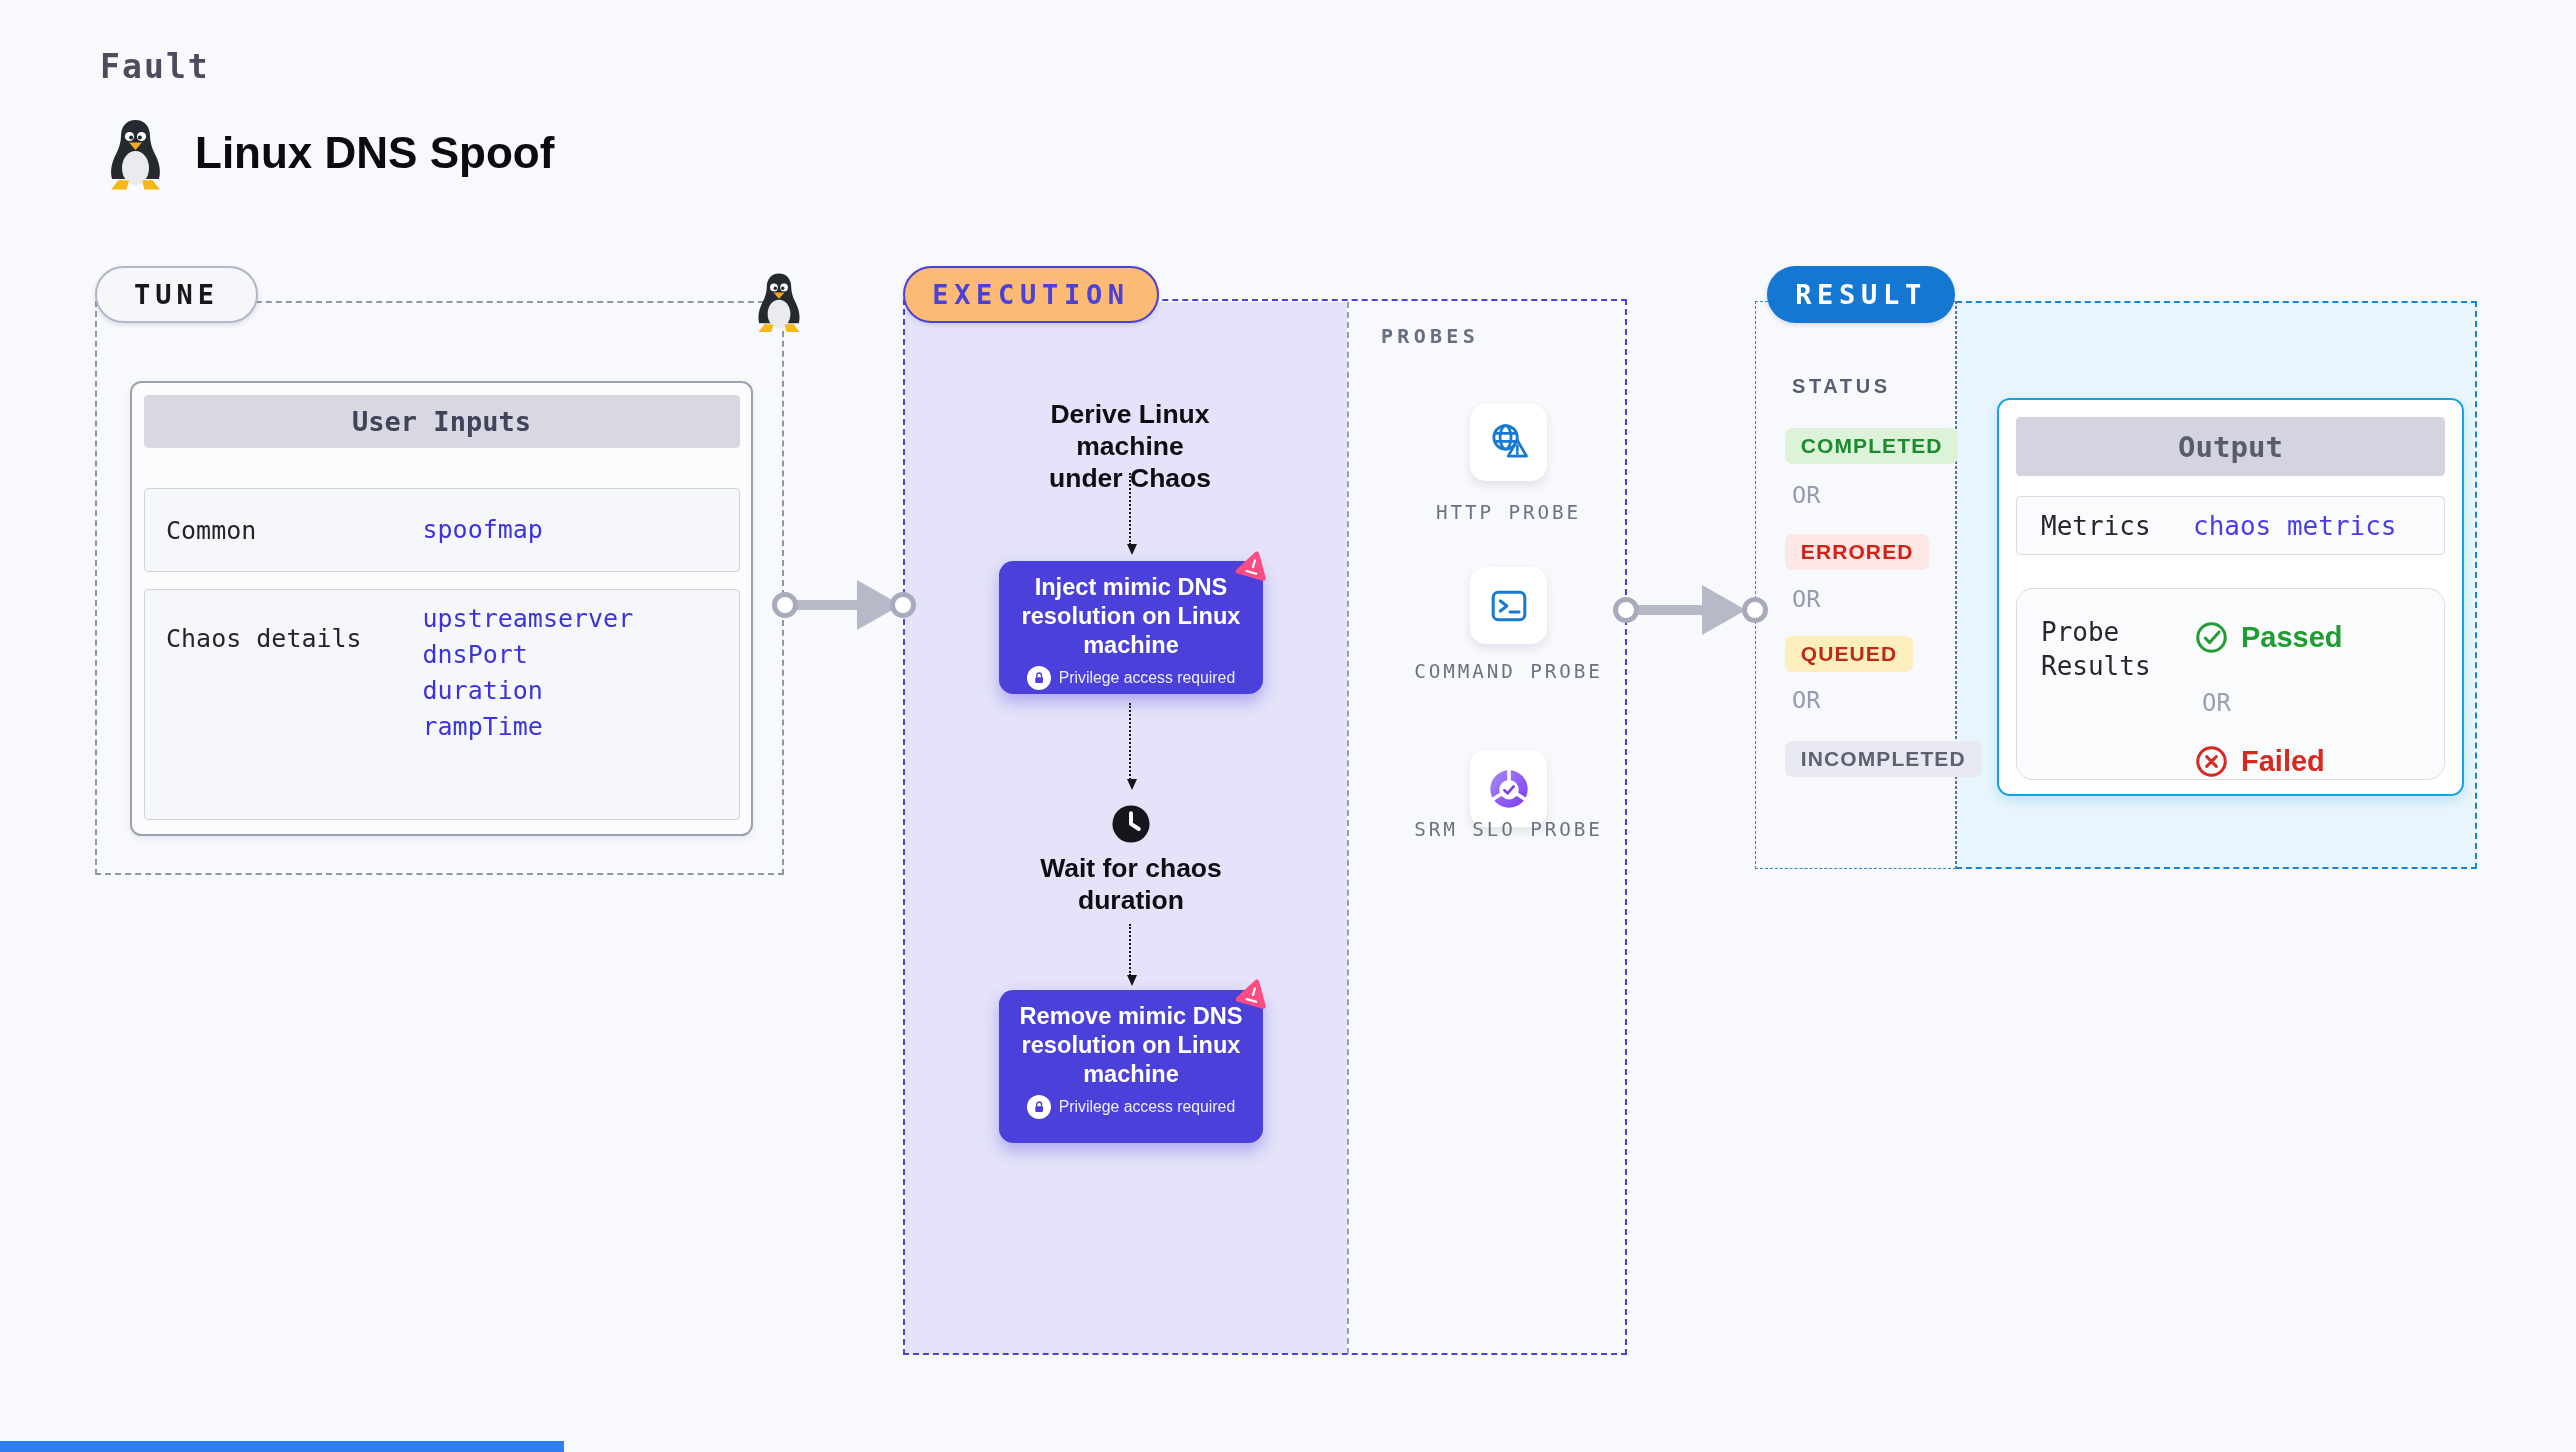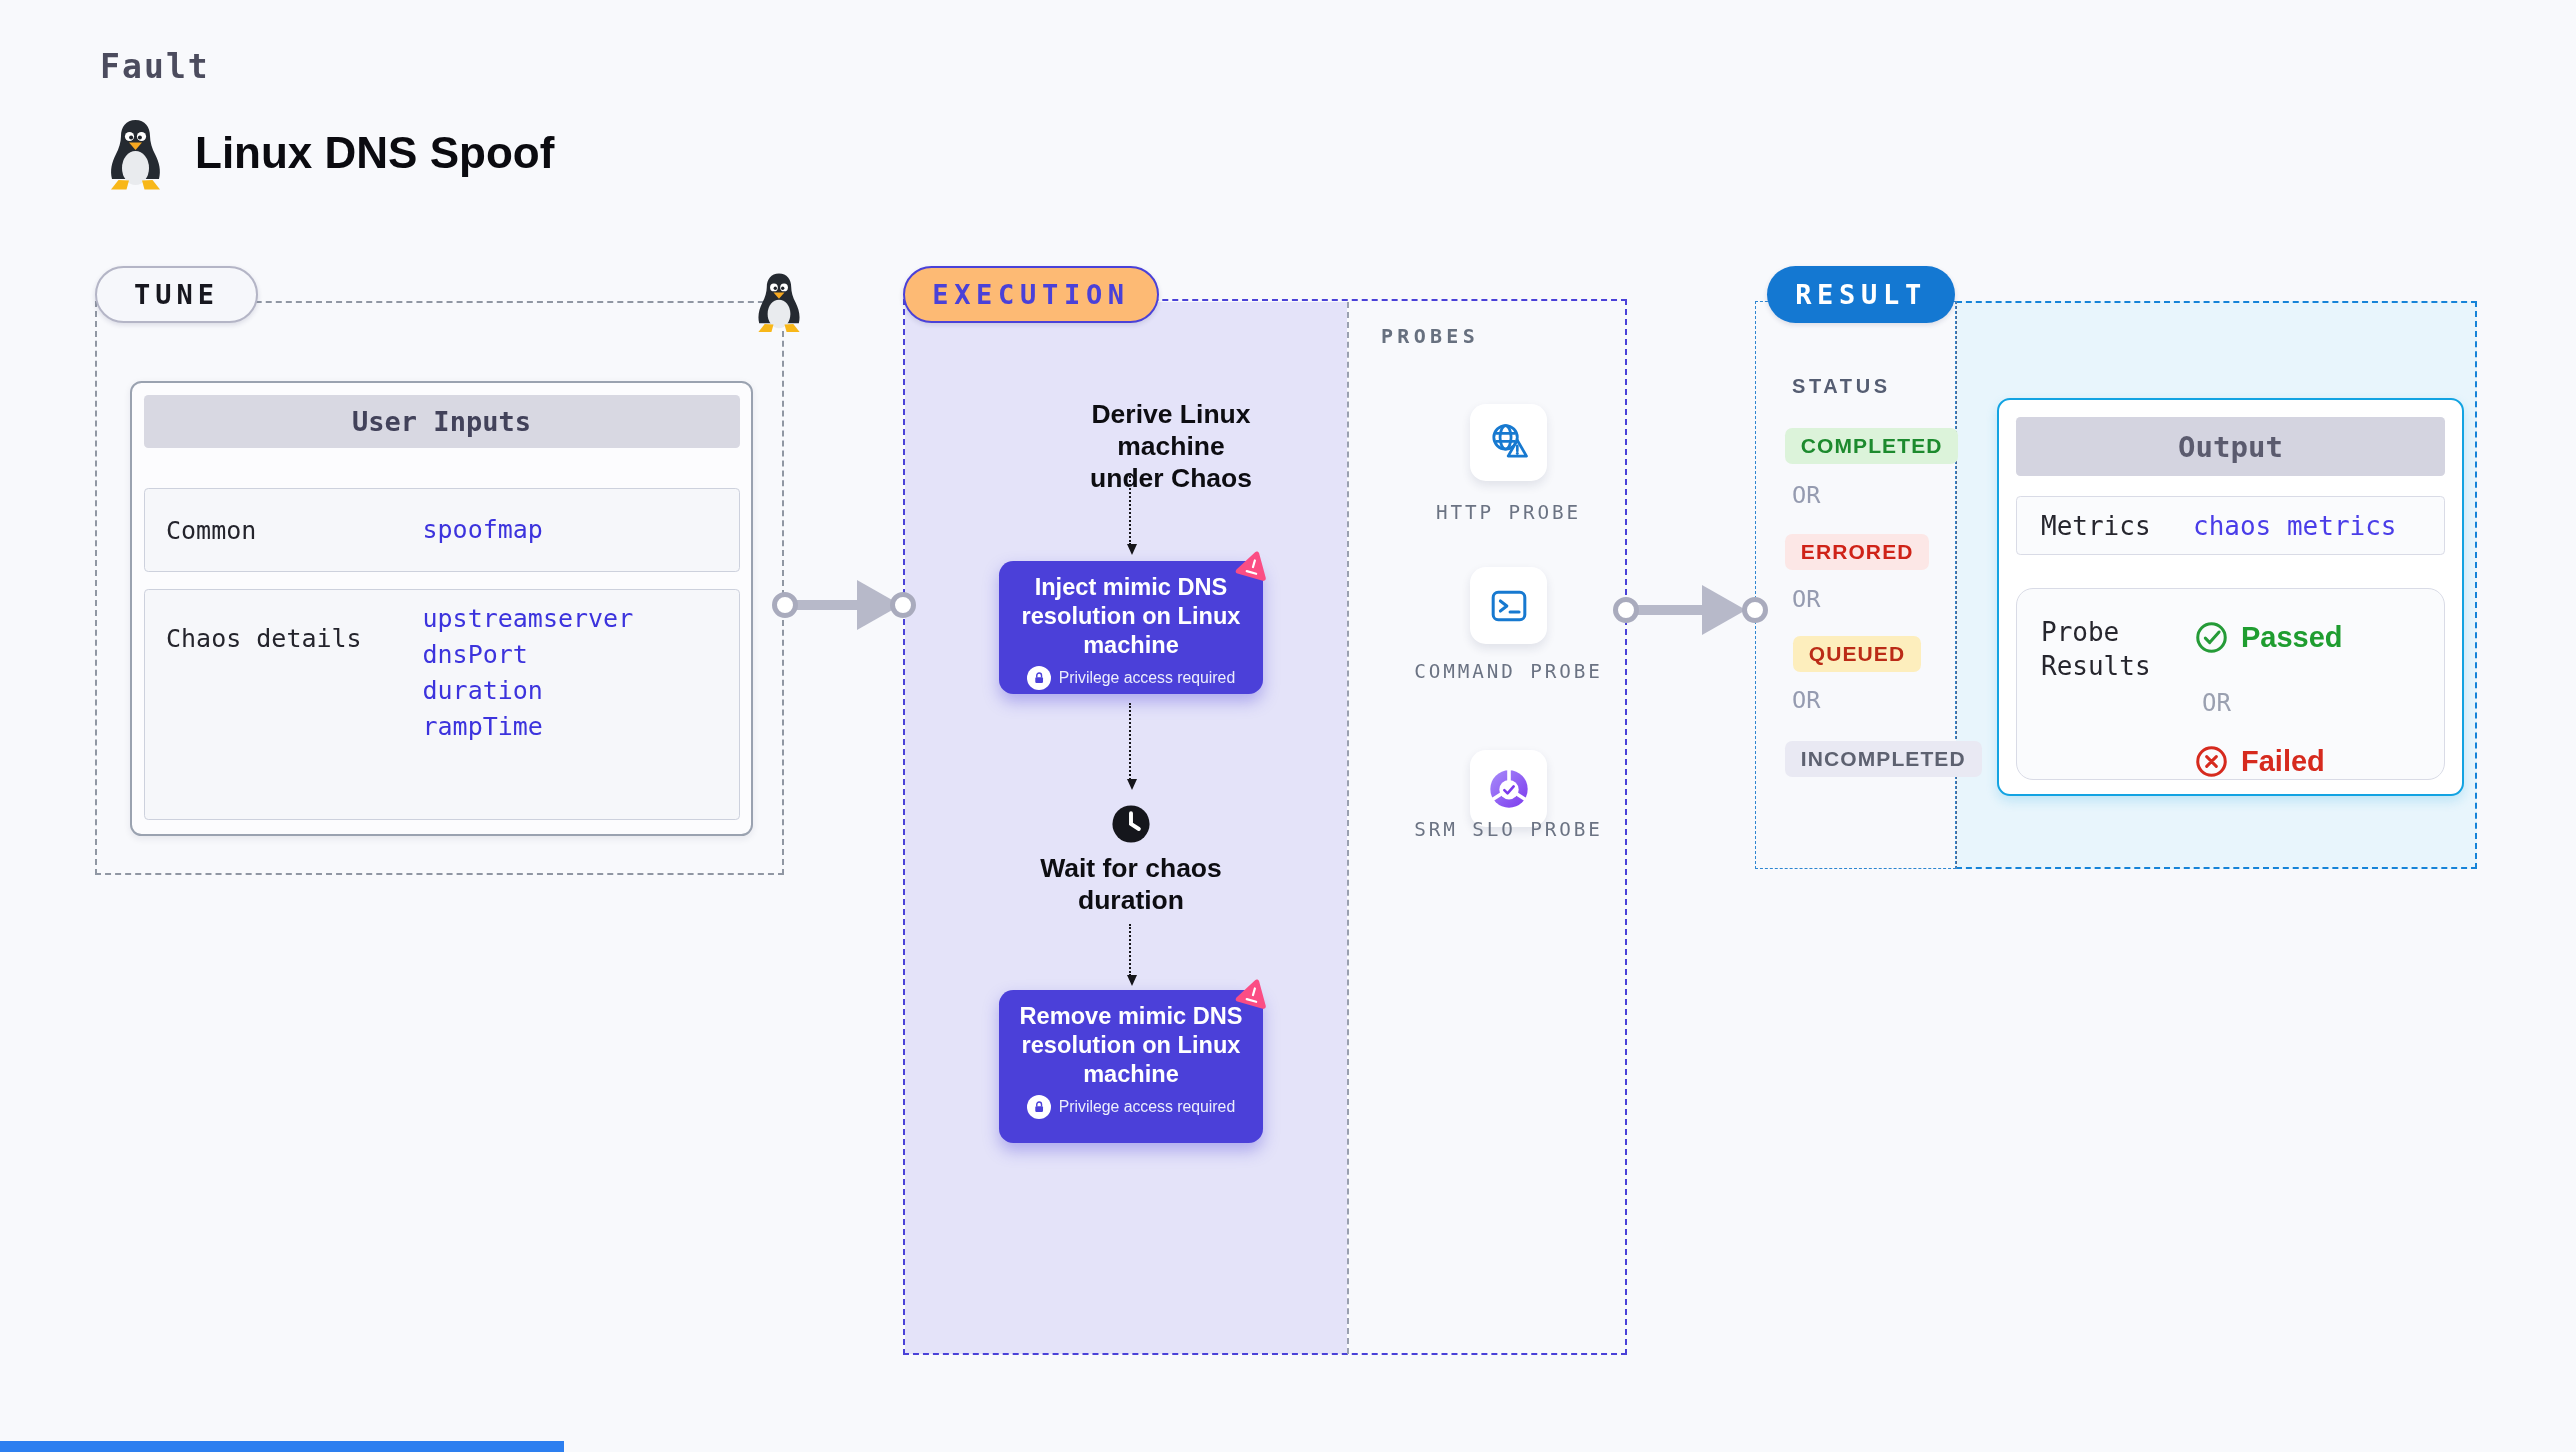--- a/index.html
+++ b/index.html
@@ -50,21 +50,21 @@
                border-bottom:25px solid transparent; border-left:44px solid #b7b9c9; z-index:4;}
   .conn-ring { position:absolute; width:26px; height:26px; border:5.7px solid #a9abbd; background:#fff;
                border-radius:50%; z-index:5;}
 
   
   .exec-box { left:903px; top:299px; width:724px; height:1056px; border:2.1px dashed #4a41d8; z-index:1;}
   .exec-lav { left:905px; top:302px; width:442px; height:1052px; background:#e4e3f9; z-index:1;}
   .exec-divider { left:1347px; top:302px; height:1052px; width:0; border-left:2.1px dashed #9aa0b0; z-index:2;}
   .flow-text { position:absolute; text-align:center; font-weight:bold; color:#0d0d12;
                font-size:26.5px; line-height:32px; z-index:3;}
-  .derive { left:1042px; top:398px; width:258px; }
+  .derive { left:1001px; top:398px; width:258px; }
   .wait-text { left:1009px; top:852px; width:244px; }
   .varrow { position:absolute; width:0; border-left:2.9px dotted #15151a; z-index:3;}
   .varrow::after { content:''; position:absolute; left:-4.3px; bottom:-10px;
                    border-left:5.7px solid transparent; border-right:5.7px solid transparent;
                    border-top:11.5px solid #15151a; }
   .chaos-step { position:absolute; left:999px; width:264px; background:#4b40d9; border-radius:14.3px;
                 box-shadow:0 7.2px 15.8px rgba(75,64,217,.35); z-index:3; text-align:center;
                 color:#fff; padding-top:11.5px;}
   .chaos-step .line { font-weight:bold; font-size:23.6px; line-height:29px; }
   .inject-step { top:561px; height:133px; }
@@ -87,21 +87,21 @@
 
   
   .status-box { left:1755px; top:301px; width:201px; height:568px; border:1.4px dashed #2e86d1; z-index:1;}
   .cyan-box { left:1956px; top:301px; width:521px; height:568px; background:#e8f5fc;
               border:2.1px dashed #1583d8; border-left:1.4px dashed #54688c; z-index:1;}
   .status-title { left:1792px; top:375px; font-size:20px; font-weight:bold; color:#555d72; letter-spacing:3.6px; z-index:3;}
   .status-badge { position:absolute; left:1785px; height:36px; border-radius:7.2px; display:inline-flex;
                   align-items:center; padding:0 15.8px; font-weight:bold; font-size:21px; letter-spacing:1.1px; z-index:3;}
   .b-completed { top:428px; background:#dcf3da; color:#1d8a2e; }
   .b-errored   { top:534px; background:#fce7e6; color:#cf2318; }
-  .b-queued    { top:636px; background:#fdeebd; color:#bb2b16;margin-left:8px; }
+  .b-queued    { top:636px; background:#fdeebd; color:#bb2b16; }
   .b-incompleted { top:741px; background:#e9e9f3; color:#5d6170; }
   .or-status { position:absolute; left:1792px; font-size:23.6px; color:#959bb0; z-index:3;}
 
   .output-card { left:1997px; top:398px; width:467px; height:398px; background:#fff;
                  border:2.9px solid #12a3e2; border-radius:13px; box-shadow:0 5px 11.5px rgba(18,163,226,.20); z-index:3;}
   .out-header { position:absolute; left:17px; right:17px; top:17px; height:59px; background:#d4d4e0;
                 border-radius:4.3px; display:flex; align-items:center; justify-content:center;
                 font-size:29px; font-weight:600; color:#5b5b6e; }
   .out-row { position:absolute; left:17px; right:17px; background:#fafbfd; border:1.4px solid #d9dbe6; border-radius:4.3px; }
   .metrics-row { top:96px; height:59px; }

